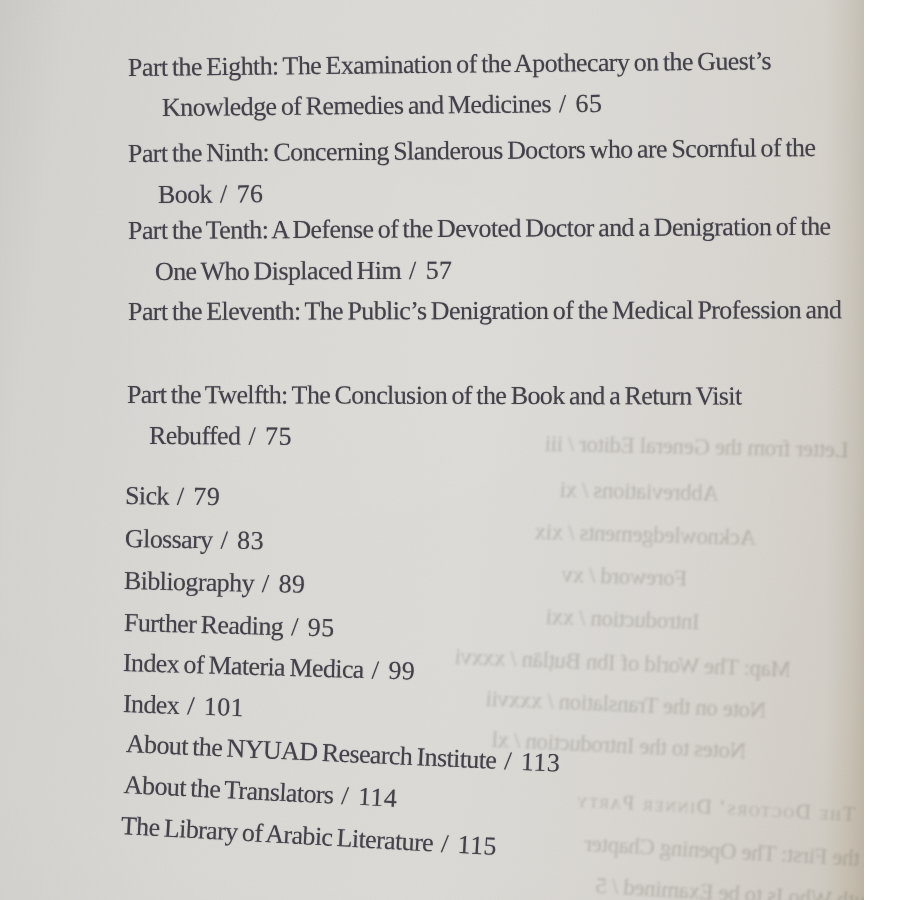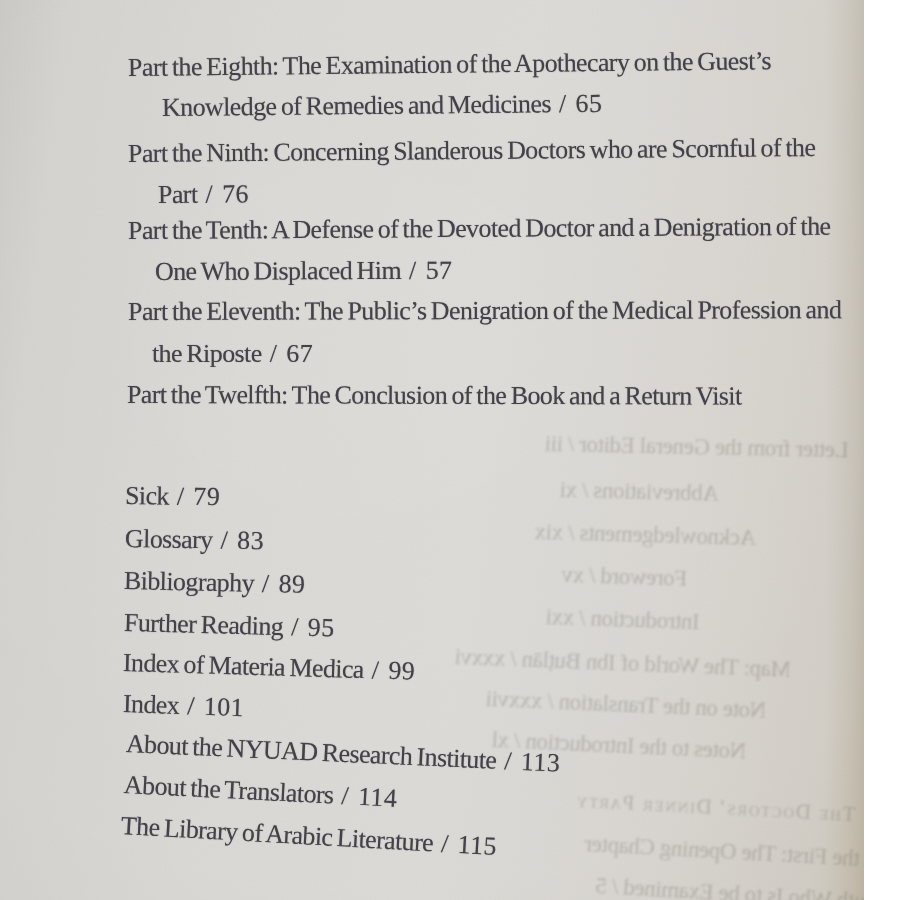--- a/index.html
+++ b/index.html
@@ -86,29 +86,29 @@
   <div class="bleed b9"><span class="flip">The Doctors’ Dinner Party</span></div>
   <div class="bleed b10"><span class="flip">Part the First: The Opening Chapter</span></div>
   <div class="bleed b11"><span class="flip">and the Youth Who Is to be Examined / 5</span></div>
 
   <div class="toc-layer">
 
     <div class="toc-line l1"><span class="txt">Part the Eighth: The Examination of the Apothecary on the Guest’s</span></div>
     <div class="toc-line l2"><span class="txt">Knowledge of Remedies and Medicines</span><span class="sep">/</span><span class="num">65</span></div>
 
     <div class="toc-line l3"><span class="txt">Part the Ninth: Concerning Slanderous Doctors who are Scornful of the</span></div>
-    <div class="toc-line l4"><span class="txt">Part</span><span class="sep">/</span><span class="num">76</span></div>
+    <div class="toc-line l4"><span class="txt">Book</span><span class="sep">/</span><span class="num">76</span></div>
 
     <div class="toc-line l5"><span class="txt">Part the Tenth: A Defense of the Devoted Doctor and a Denigration of the</span></div>
     <div class="toc-line l6"><span class="txt">One Who Displaced Him</span><span class="sep">/</span><span class="num">57</span></div>
 
     <div class="toc-line l7"><span class="txt">Part the Eleventh: The Public’s Denigration of the Medical Profession and</span></div>
-    <div class="toc-line l8"><span class="txt">the Riposte</span><span class="sep">/</span><span class="num">67</span></div>
 
     <div class="toc-line l9"><span class="txt">Part the Twelfth: The Conclusion of the Book and a Return Visit</span></div>
+    <div class="toc-line l10"><span class="txt">Rebuffed</span><span class="sep">/</span><span class="num">75</span></div>
 
     <div class="toc-line l11"><span class="txt">Sick</span><span class="sep">/</span><span class="num">79</span></div>
     <div class="toc-line l12"><span class="txt">Glossary</span><span class="sep">/</span><span class="num">83</span></div>
     <div class="toc-line l13"><span class="txt">Bibliography</span><span class="sep">/</span><span class="num">89</span></div>
     <div class="toc-line l14"><span class="txt">Further Reading</span><span class="sep">/</span><span class="num">95</span></div>
     <div class="toc-line l15"><span class="txt">Index of Materia Medica</span><span class="sep">/</span><span class="num">99</span></div>
     <div class="toc-line l16"><span class="txt">Index</span><span class="sep">/</span><span class="num">101</span></div>
     <div class="toc-line l17"><span class="txt">About the NYUAD Research Institute</span><span class="sep">/</span><span class="num">113</span></div>
     <div class="toc-line l18"><span class="txt">About the Translators</span><span class="sep">/</span><span class="num">114</span></div>
     <div class="toc-line l19"><span class="txt">The Library of Arabic Literature</span><span class="sep">/</span><span class="num">115</span></div>

